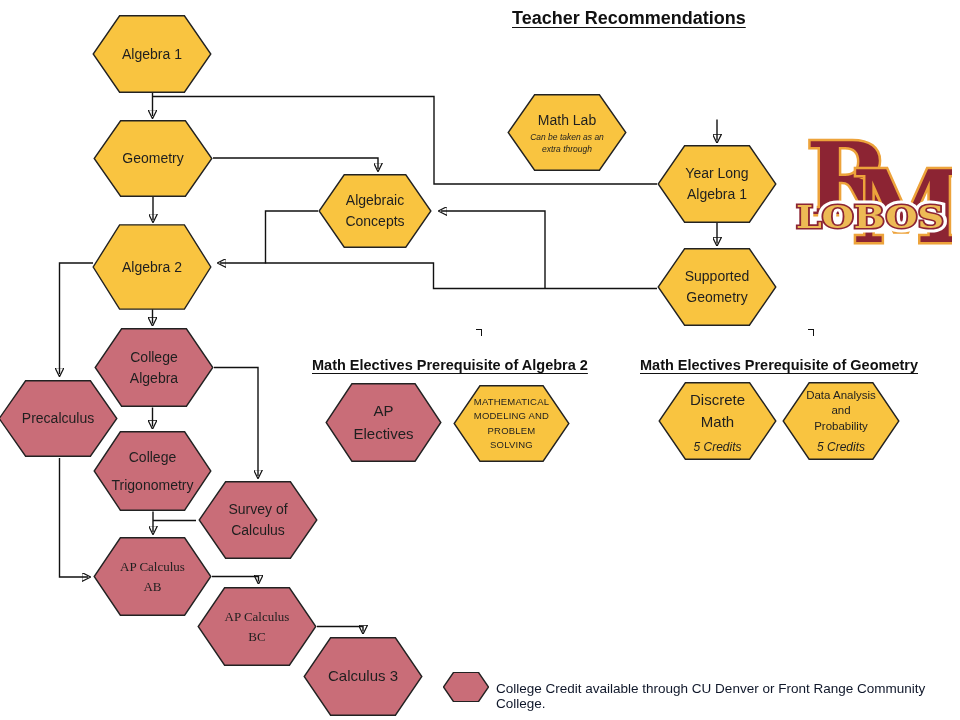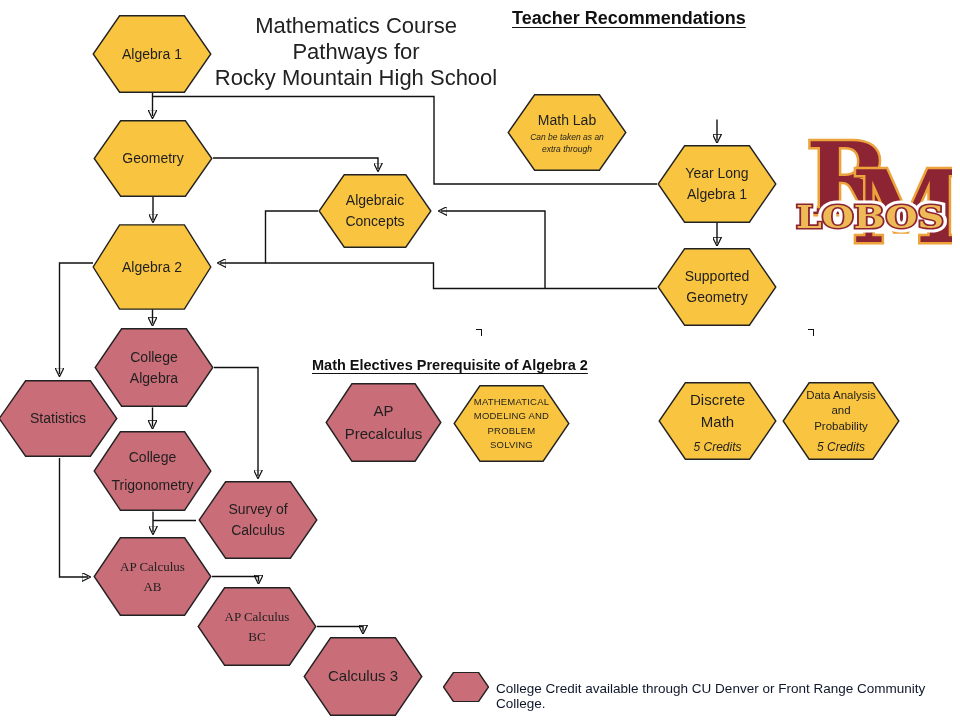--- a/index.html
+++ b/index.html
@@ -74,25 +74,23 @@
     <path d="M152.5,301 L152.5,323.5" marker-end="url(#arr)"></path>
     <path d="M152.5,407.5 L152.5,426.5" marker-end="url(#arr)"></path>
     <path d="M214,367.5 L258,367.5 L258,476" marker-end="url(#arr)"></path>
     <path d="M153,511.5 L153,532" marker-end="url(#arr)"></path>
     <path d="M153,520.5 L196,520.5"></path>
     <path d="M59.5,458 L59.5,577 L88,577" marker-end="url(#arr)"></path>
     <path d="M212,576.5 L258.5,576.5 L258.5,581.5" marker-end="url(#arr)"></path>
     <path d="M317,626.5 L363,626.5 L363,631.5" marker-end="url(#arr)"></path>
   </svg>
 
-  <div class="page-title">Mathematics Course
-Pathways for
-Rocky Mountain High School</div>
   <div class="section-header hdr-teacher">Teacher Recommendations</div>
   <div class="section-header hdr-a2">Math Electives Prerequisite of Algebra 2</div>
+  <div class="section-header hdr-geo">Math Electives Prerequisite of Geometry</div>
 
   <div class="stray" style="left:476px;top:329px"></div>
   <div class="stray" style="left:808px;top:329px"></div>
 
   <div class="hex yellow" style="left:92px;top:15px;width:120px;height:78px">
       <svg viewBox="0 0 100 100" preserveAspectRatio="none" class="hex-bg">
         <polygon points="23,1 77,1 99,50 77,99 23,99 1,50" vector-effect="non-scaling-stroke"></polygon>
       </svg>
     <div class="hex-content">
         <div class="hex-label">Algebra 1</div>
@@ -150,21 +148,21 @@
         <div class="hex-label">Supported
 Geometry</div>
       </div>
   </div>
 
   <div class="hex red" style="left:-2px;top:380px;width:120px;height:77px">
       <svg viewBox="0 0 100 100" preserveAspectRatio="none" class="hex-bg">
         <polygon points="23,1 77,1 99,50 77,99 23,99 1,50" vector-effect="non-scaling-stroke"></polygon>
       </svg>
     <div class="hex-content">
-        <div class="hex-label">Statistics</div>
+        <div class="hex-label">Precalculus</div>
       </div>
   </div>
   <div class="hex red" style="left:94px;top:328px;width:120px;height:79px">
       <svg viewBox="0 0 100 100" preserveAspectRatio="none" class="hex-bg">
         <polygon points="23,1 77,1 99,50 77,99 23,99 1,50" vector-effect="non-scaling-stroke"></polygon>
       </svg>
     <div class="hex-content">
         <div class="hex-label">College
 Algebra</div>
       </div>
@@ -213,21 +211,21 @@
         <div class="hex-label">Calculus 3</div>
       </div>
   </div>
 
   <div class="hex red fs15" style="left:325px;top:383px;width:117px;height:79px">
       <svg viewBox="0 0 100 100" preserveAspectRatio="none" class="hex-bg">
         <polygon points="23,1 77,1 99,50 77,99 23,99 1,50" vector-effect="non-scaling-stroke"></polygon>
       </svg>
     <div class="hex-content">
         <div class="hex-label">AP
-Precalculus</div>
+Electives</div>
       </div>
   </div>
   <div class="hex yellow caps" style="left:453px;top:385px;width:117px;height:77px">
       <svg viewBox="0 0 100 100" preserveAspectRatio="none" class="hex-bg">
         <polygon points="23,1 77,1 99,50 77,99 23,99 1,50" vector-effect="non-scaling-stroke"></polygon>
       </svg>
     <div class="hex-content">
         <div class="hex-label">MATHEMATICAL
 MODELING AND
 PROBLEM

